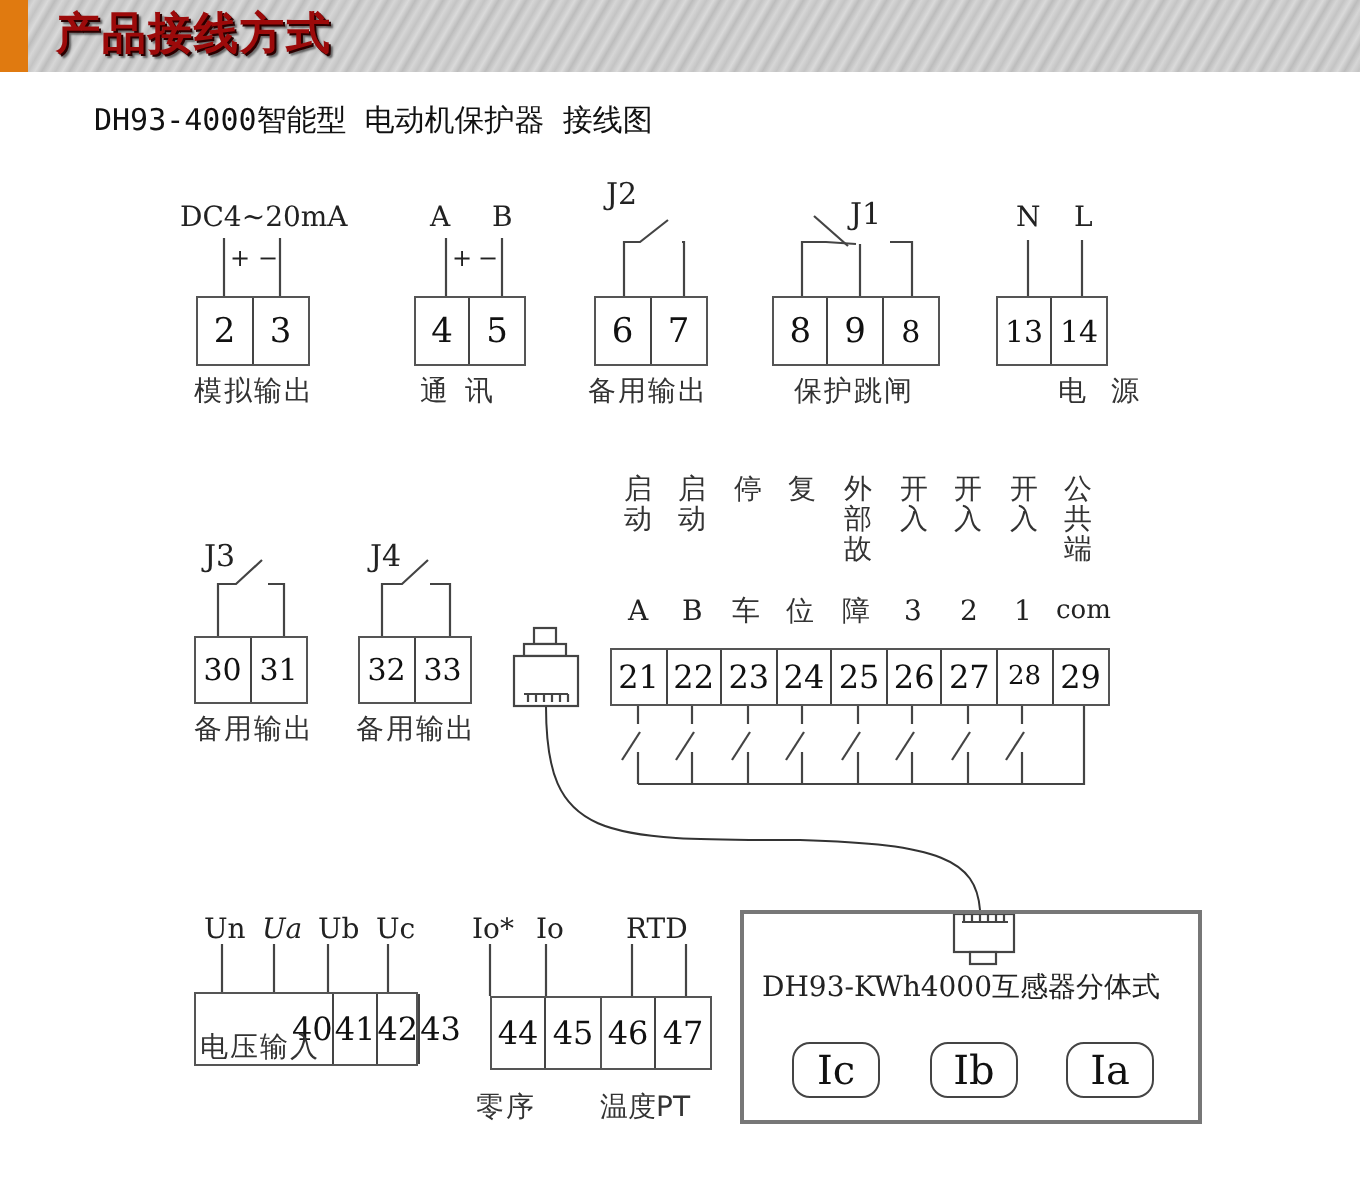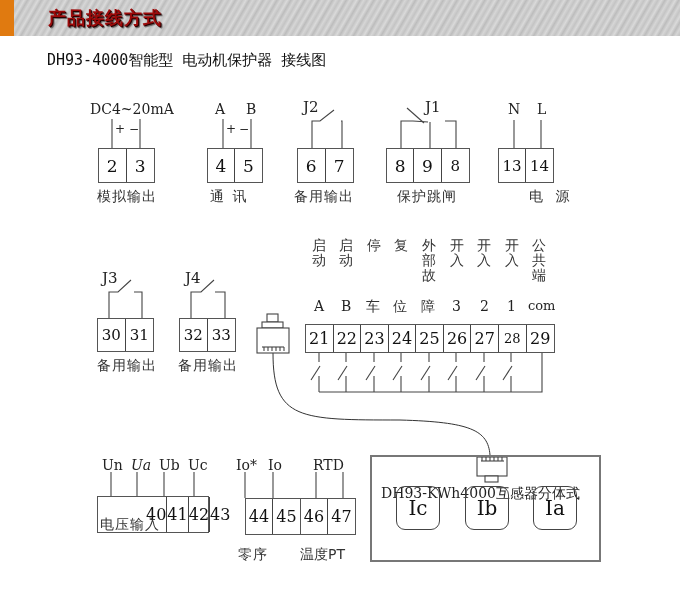--- a/index.html
+++ b/index.html
@@ -9,43 +9,42 @@
     font-family: "DejaVu Serif", "Liberation Serif", serif;
     color: #222;
   }
   .banner {
     position: absolute; left: 0; top: 0; width: 680px; height: 36px;
     background: repeating-linear-gradient(120deg, #bdbdbd 0px, #d6d6d6 3px, #c4c4c4 6px, #dadada 9px, #bcbcbc 12px);
   }
   .banner-accent { position: absolute; left: 0; top: 0; width: 14px; height: 36px; background: #e07a10; }
   .banner-title {
     position: absolute; left: 28px; top: 2px; height: 32px; line-height: 32px;
-    font-family: "DejaVu Sans", sans-serif; font-weight: bold; font-size: 18px;
+    font-family: "DejaVu Sans", sans-serif; font-weight: bold; font-size: 22px;
     color: #9c0a0a; letter-spacing: 1px;
     text-shadow: 1px 1px 0 #2a0000, 2px 2px 1px rgba(0,0,0,0.5);
-    margin-left: 20px;
   }
   .subtitle {
     position: absolute; left: 47px; top: 51px;
     font-family: "DejaVu Sans Mono", monospace; font-size: 15px; color: #111;
   }
   svg.diagram { position: absolute; left: 0; top: 0; }
   .lbl { position: absolute; font-size: 14px; color: #222; white-space: nowrap; line-height: 16px; }
   .cn { font-family: "DejaVu Sans", sans-serif; font-size: 14px; color: #333; letter-spacing: 1px; }
   .tb { position: absolute; display: flex; border: 1px solid #555; box-sizing: border-box; background: #fff; }
   .tb .cell {
     box-sizing: border-box; border-right: 1px solid #444;
     display: flex; align-items: center; justify-content: center;
     font-family: "DejaVu Serif", "Liberation Serif", serif; font-size: 17px; color: #111;
   }
   .tb .cell:last-child { border-right: none; }
   .vcol { position: absolute; width: 18px; text-align: center; font-family: "DejaVu Sans", sans-serif; font-size: 14px; line-height: 15px; color: #333; }
   .ct-box { position: absolute; left: 370px; top: 455px; width: 231px; height: 107px; border: 2px solid #777; box-sizing: border-box; }
   .ct-title { position: absolute; left: 381px; top: 485px; font-size: 14px; color: #222; white-space: nowrap; }
-  .ct { position: absolute; top: 486px; width: 44px; height: 44px; border: 1.5px solid #444; border-radius: 9px; box-sizing: border-box;
+  .ct { position: absolute; top: 521px; width: 44px; height: 28px; border: 1.5px solid #444; border-radius: 9px; box-sizing: border-box;
         display: flex; align-items: center; justify-content: center; font-size: 20px; color: #111; }
 </style>
 </head>
 <body>
 
 <div class="banner">
   <div class="banner-accent"></div>
   <div class="banner-title">产品接线方式</div>
 </div>
 <div class="subtitle">DH93-4000智能型 电动机保护器 接线图</div>
@@ -154,21 +153,21 @@
 <div class="lbl" style="left:215px;top:101px;">A</div>
 <div class="lbl" style="left:246px;top:101px;">B</div>
 <div class="lbl" style="left:226px;top:121px;font-size:12px;">+</div>
 <div class="lbl" style="left:239px;top:121px;font-size:12px;">−</div>
 <div class="tb" style="left:207px;top:148px;width:56px;height:35px;">
   <div class="cell" style="width:28px">4</div>
   <div class="cell" style="width:28px">5</div>
 </div>
 <div class="lbl cn" style="left:210px;top:188px;letter-spacing:2px;">通  讯</div>
 
-<div class="lbl" style="left:303px;top:99px;font-size:15px;">J2</div>
+<div class="lbl" style="left:303px;top:89px;font-size:15px;">J2</div>
 <div class="tb" style="left:297px;top:148px;width:57px;height:35px;">
   <div class="cell" style="width:28px">6</div>
   <div class="cell" style="width:28px">7</div>
 </div>
 <div class="lbl cn" style="left:294px;top:188px;">备用输出</div>
 
 <div class="lbl" style="left:425px;top:99px;font-size:15px;">J1</div>
 <div class="tb" style="left:386px;top:148px;width:84px;height:35px;">
   <div class="cell" style="width:28px">8</div>
   <div class="cell" style="width:28px">9</div>

